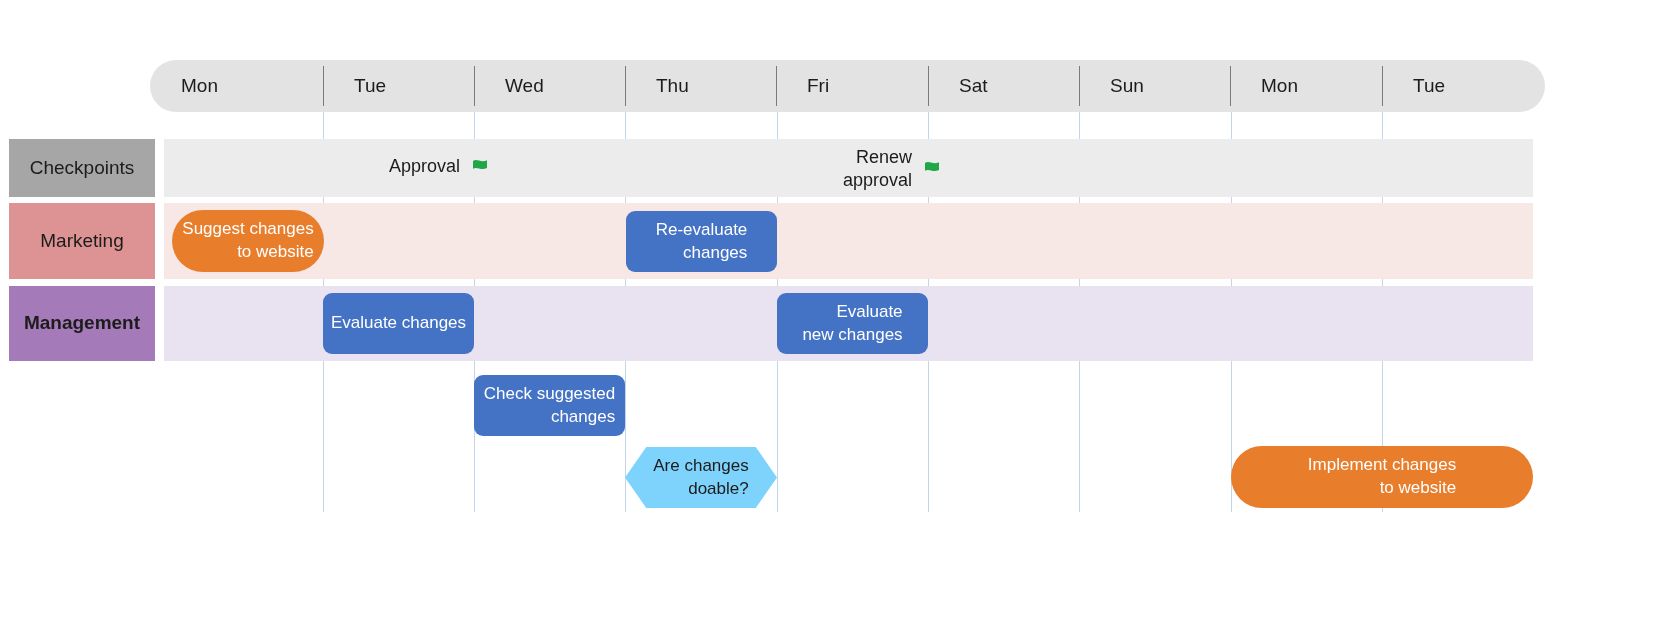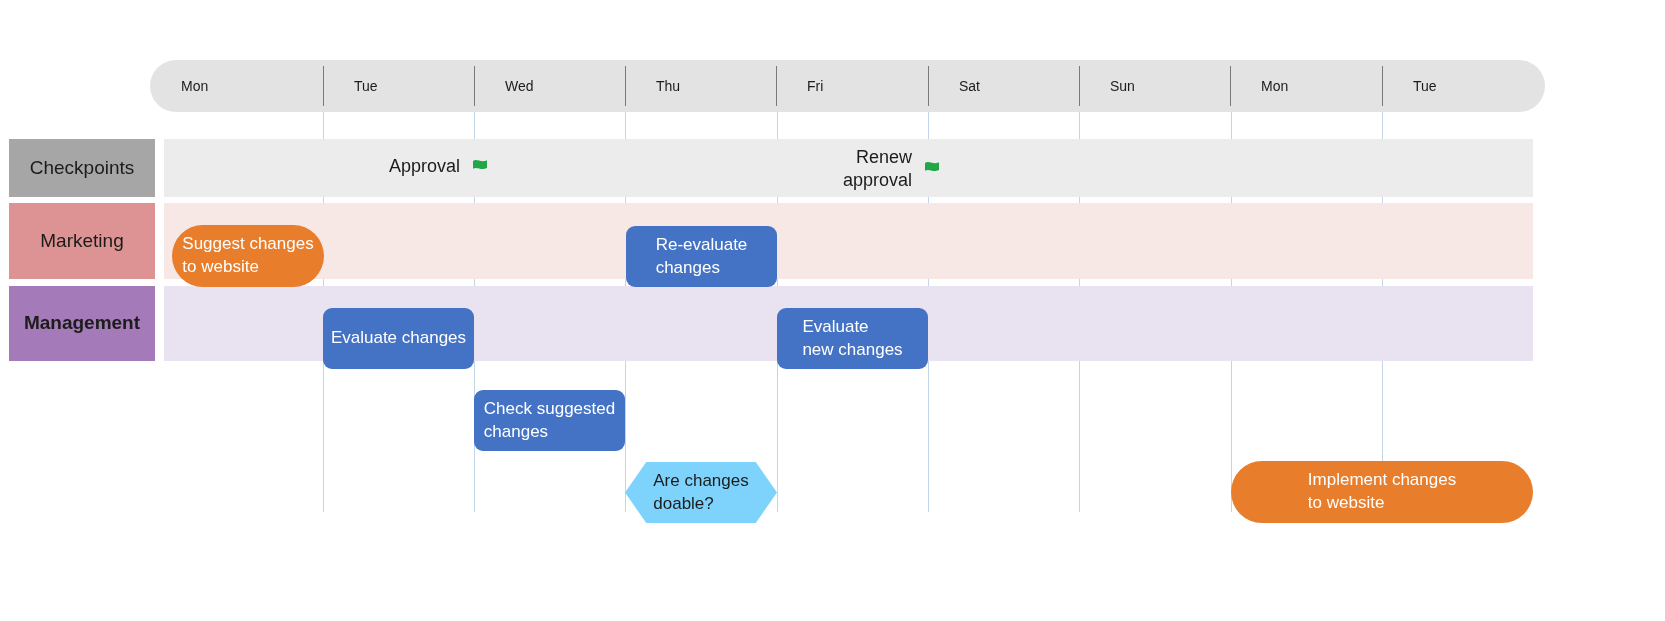--- a/index.html
+++ b/index.html
@@ -27,21 +27,21 @@
     border-radius: 26px;
     overflow: hidden;
   }
   .day-cell {
     position: absolute;
     top: 0;
     height: 52px;
     display: flex;
     align-items: center;
     padding-left: 31px;
-    font-size: 14px;
+    font-size: 19px;
     color: #1c1c1c;
   }
   .day-cell .divider {
     position: absolute;
     left: 0;
     top: 6px;
     bottom: 6px;
     width: 1px;
     background: #7a7a7a;
   }
@@ -82,25 +82,24 @@
     color: #1c1c1c;
     line-height: 1.3;
   }
 
   
   .task {
     position: absolute;
     display: flex;
     align-items: center;
     justify-content: center;
-    text-align: left;
+    text-align: right;
     font-size: 17px;
     line-height: 1.35;
     z-index: 5;
-    margin-top: 15px;
   }
   .task.pill {
     background: #e87d2b;
     color: #ffffff;
     border-radius: 999px;
   }
   .task.process {
     background: #4472c4;
     color: #ffffff;
     border-radius: 9px;

